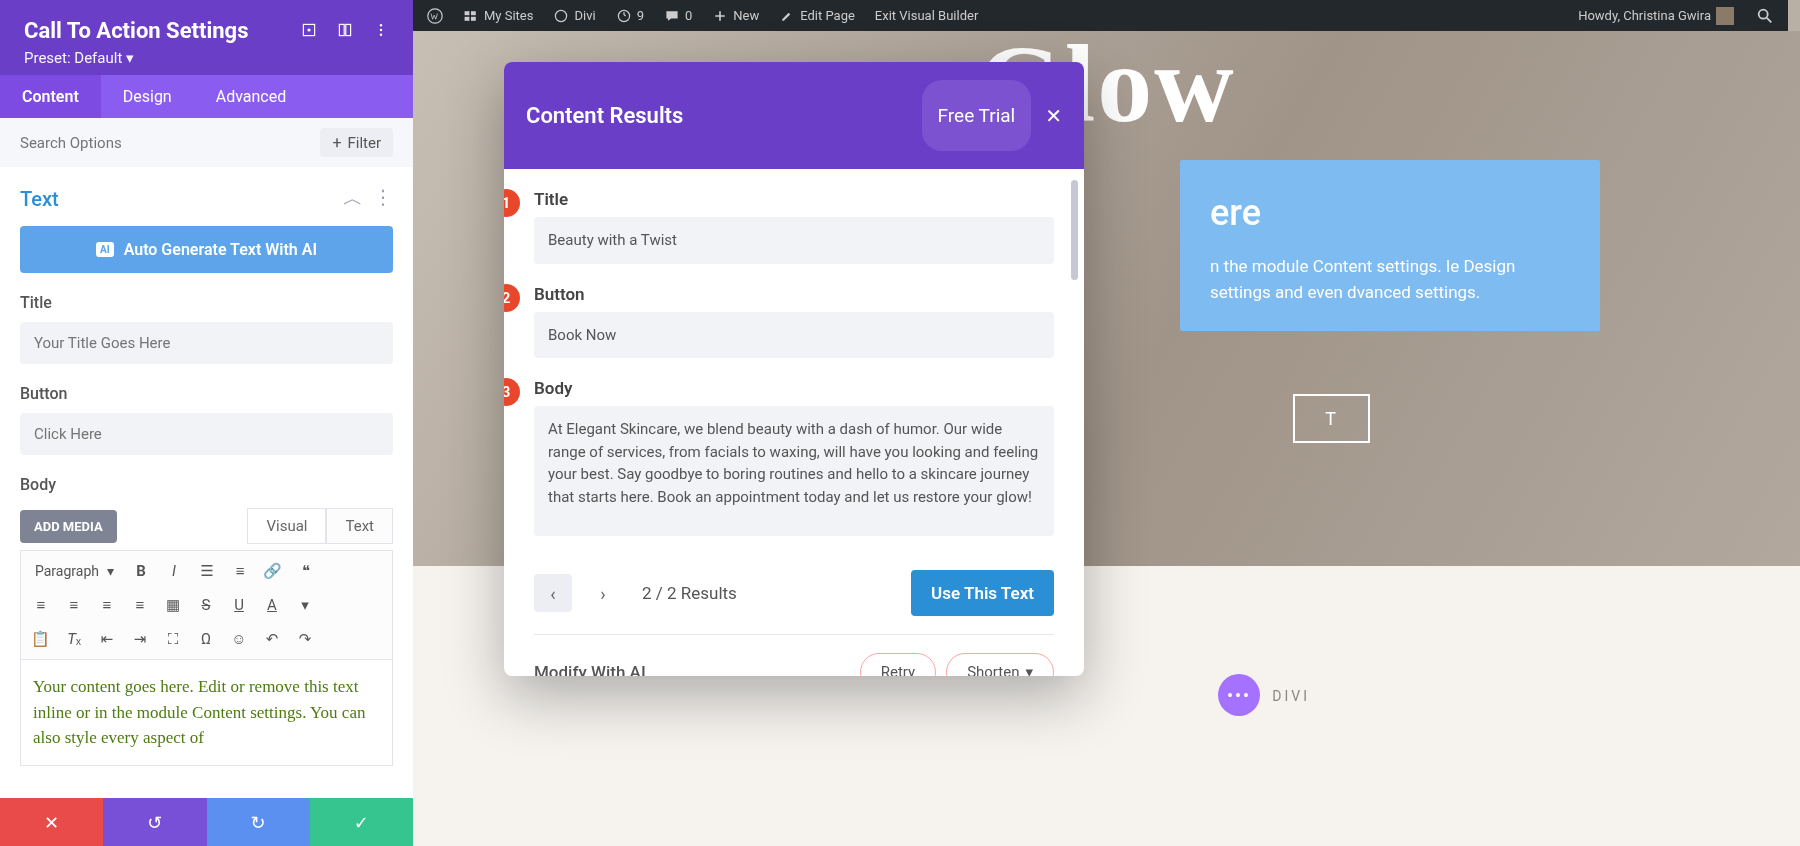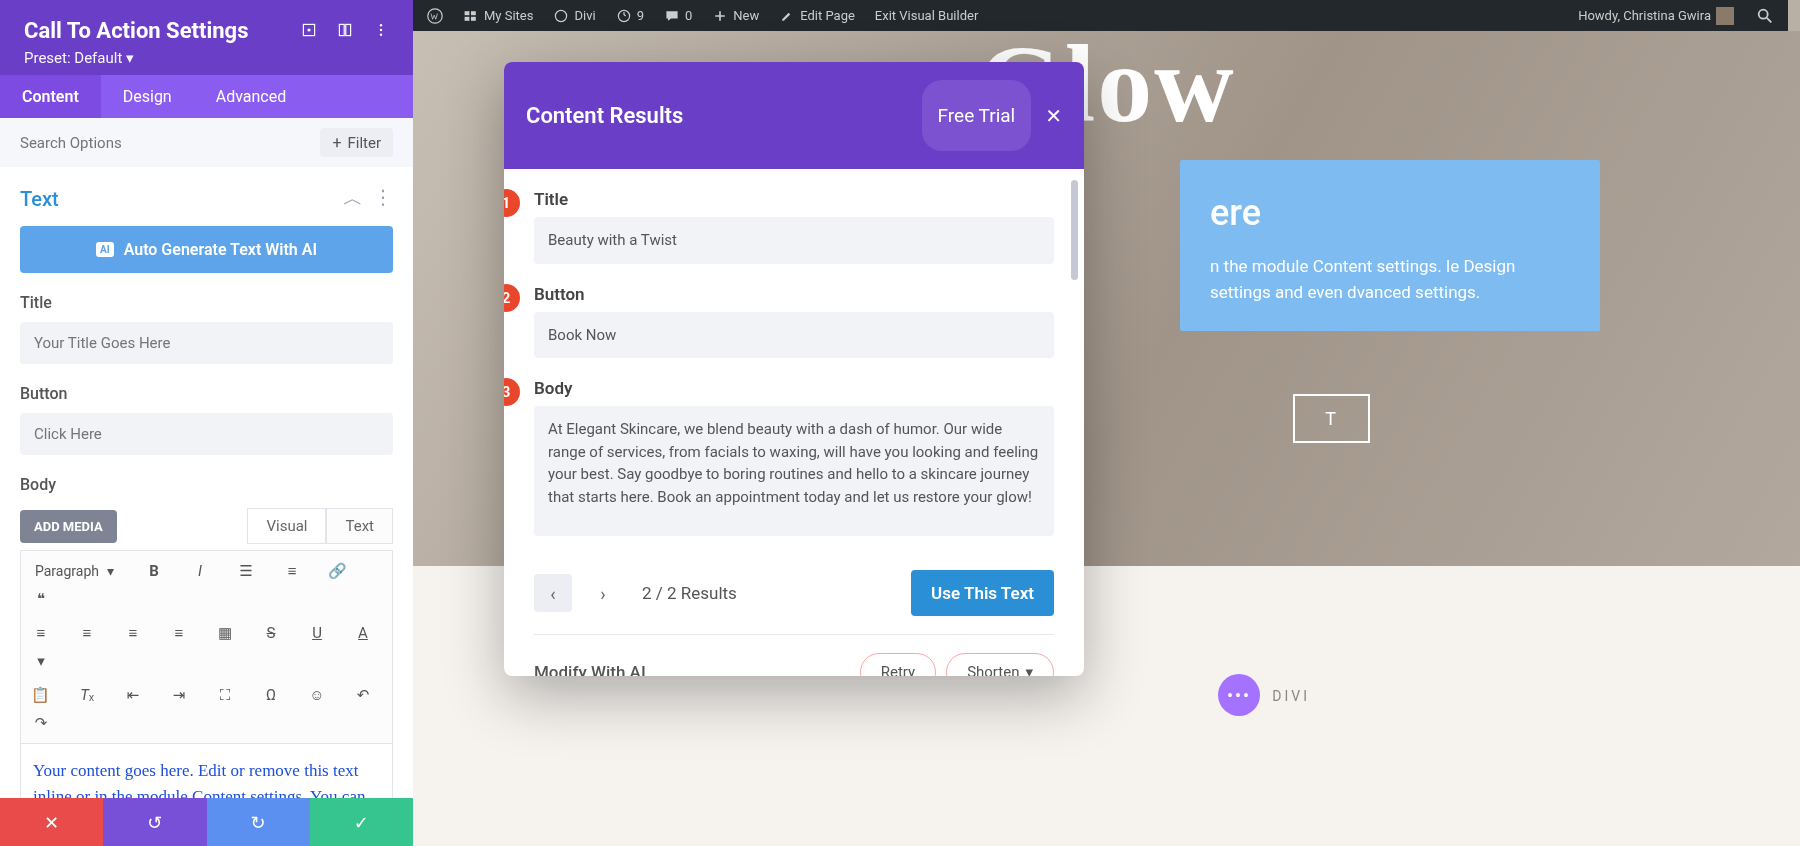--- a/index.html
+++ b/index.html
@@ -29,24 +29,24 @@
 .sect-head-actions { margin-left:auto; display:flex; gap:10px; color:#9aa0b5; }
 .ai-btn { background:#5da4ea; color:#fff; border:none; border-radius:4px; width:100%; padding:14px; font-size:16px; font-weight:600; display:flex; align-items:center; justify-content:center; gap:10px; cursor:pointer; }
 .ai-chip { background:#fff; color:#5da4ea; font-size:10px; font-weight:700; padding:2px 4px; border-radius:3px; }
 .field-label { font-size:16px; color:#555; margin:20px 0 10px; font-weight:500; }
 .field-input { width:100%; background:#f2f3f7; border:none; border-radius:4px; padding:12px 14px; font-size:15px; color:#888; }
 .add-media { background:#7e8494; color:#fff; border:none; border-radius:4px; padding:9px 14px; font-size:13px; font-weight:700; cursor:pointer; }
 .editor-tabs { display:inline-flex; margin-left:auto; }
 .etab { padding:8px 18px; font-size:15px; color:#666; border:1px solid #e3e4ea; background:#fcfcfd; cursor:pointer; }
 .etab.active { background:#fff; }
 .body-head { display:flex; align-items:center; margin-top:14px; }
-.toolbar { border:1px solid #e3e4ea; padding:8px 6px; display:flex; flex-wrap:wrap; gap:4px 18px; background:#fcfcfd; margin-top:6px; }
+.toolbar { border:1px solid #e3e4ea; padding:8px 6px; display:flex; flex-wrap:wrap; gap:4px 5px; background:#fcfcfd; margin-top:6px; }
 .tb-btn { width:28px; height:24px; display:flex; align-items:center; justify-content:center; color:#555; font-size:15px; cursor:pointer; border-radius:3px; }
 .tb-sel { display:flex; align-items:center; gap:8px; font-size:14px; color:#555; padding:0 8px; }
-.editor-area { border:1px solid #e3e4ea; border-top:none; padding:14px 12px; font-family:Georgia,serif; font-size:17px; color:#1d4ed8; line-height:1.5; }
+.editor-area { border:1px solid #e3e4ea; border-top:none; padding:14px 12px; font-family:Georgia,serif; font-size:17px; color:#4d7c0f; line-height:1.5; }
 .panel-foot { display:flex; height:48px; }
 .fbtn { flex:1; display:flex; align-items:center; justify-content:center; color:#fff; cursor:pointer; font-size:18px; }
 .fbtn.red { background:#e94b4b; }
 .fbtn.purple1 { background:#7850d8; }
 .fbtn.purple2 { background:#5b8ff0; }
 .fbtn.green { background:#36c48f; }
 
 
 .page-bg { position:absolute; left:413px; top:31px; right:0; bottom:0; background:linear-gradient(120deg,#c8bfb4 0%,#a09489 50%,#b6aca1 100%); }
 .big-title { position:absolute; left:50%; transform:translateX(-50%); top:-10px; font-size:110px; font-weight:700; color:#fff; letter-spacing:2px; font-family:Georgia,serif; }

